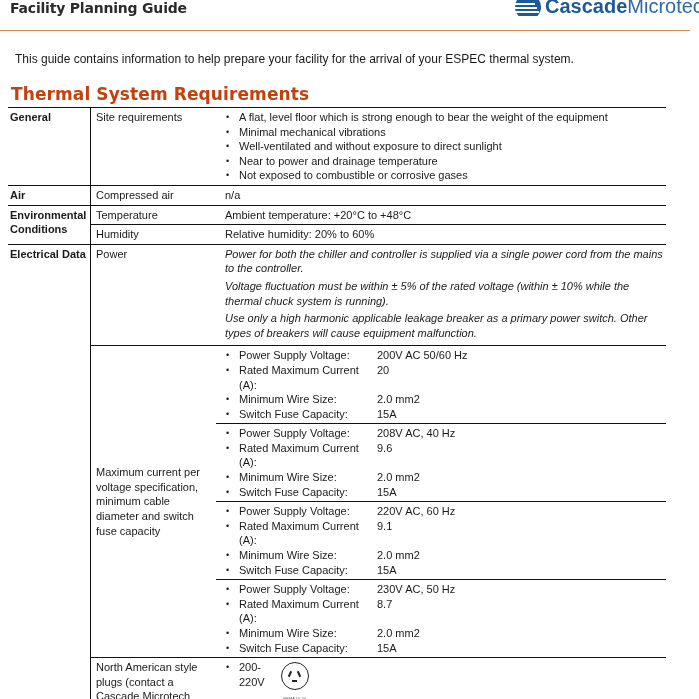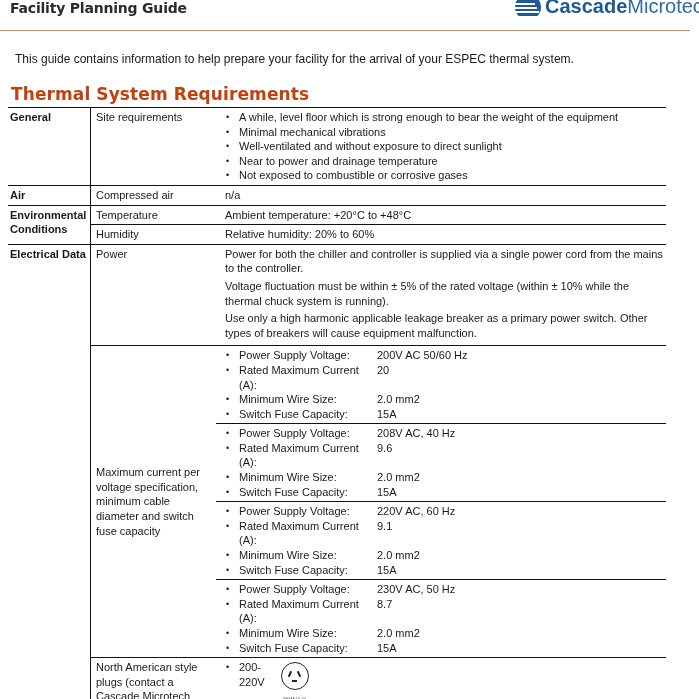--- a/index.html
+++ b/index.html
@@ -23,21 +23,21 @@
   table { border-collapse: collapse; width: 658px; font-size: 11px; line-height: 14.6px; }
   td { vertical-align: top; padding: 2px 3px 2px 3px; }
   td.c1 { width: 77px; font-weight: bold; padding-left: 2px; }
   td.c2 { width: 117px; border-left: 1px solid #111; padding-left: 5px; }
   td.c3 { padding-left: 9px; }
   tr.top > td { border-top: 1.5px solid #111; }
   tr.sub > td.c2, tr.sub > td.c3 { border-top: 1.5px solid #111; }
   ul { list-style: none; margin: 0; padding: 0; }
   li { position: relative; padding-left: 14px; }
   li::before { content: "\2022"; position: absolute; left: 1px; top: 0; font-size: 9px; }
-  p { margin: 0 0 3px 0; }
+  p { margin: 0 0 3px 0; font-style: italic; }
   .spec { display: grid; grid-template-columns: 152px auto; }
   .spec .k { position: relative; padding-left: 14px; }
   .spec .k::before { content: "\2022"; position: absolute; left: 1px; top: 0; font-size: 9px; }
   .plug { display: flex; align-items: flex-start; }
   .plug-icon { margin-left: 14px; margin-top: 2px; text-align: center; width: 32px; }
   .plug-icon .face { width: 26px; height: 26px; border: 1.3px solid #222; border-radius: 50%; position: relative; margin: 0 auto; }
   .plug-icon .slot { position: absolute; background: #222; }
   .plug-icon .cap { font-size: 4px; color: #555; margin-top: 2px; white-space: nowrap; }
 </style>
 </head>
@@ -64,21 +64,21 @@
 
 <div class="tbl">
 <table>
 
   <tbody>
         <tr class="top">
     <td class="c1">General</td>
     <td class="c2">Site requirements</td>
     <td class="c3">
       <ul>
-        <li>A while, level floor which is strong enough to bear the weight of the equipment</li>
+        <li>A flat, level floor which is strong enough to bear the weight of the equipment</li>
         <li>Minimal mechanical vibrations</li>
         <li>Well-ventilated and without exposure to direct sunlight</li>
         <li>Near to power and drainage temperature</li>
         <li>Not exposed to combustible or corrosive gases</li>
       </ul>
     </td>
   </tr>
 
   <tr class="top">
     <td class="c1">Air</td>

